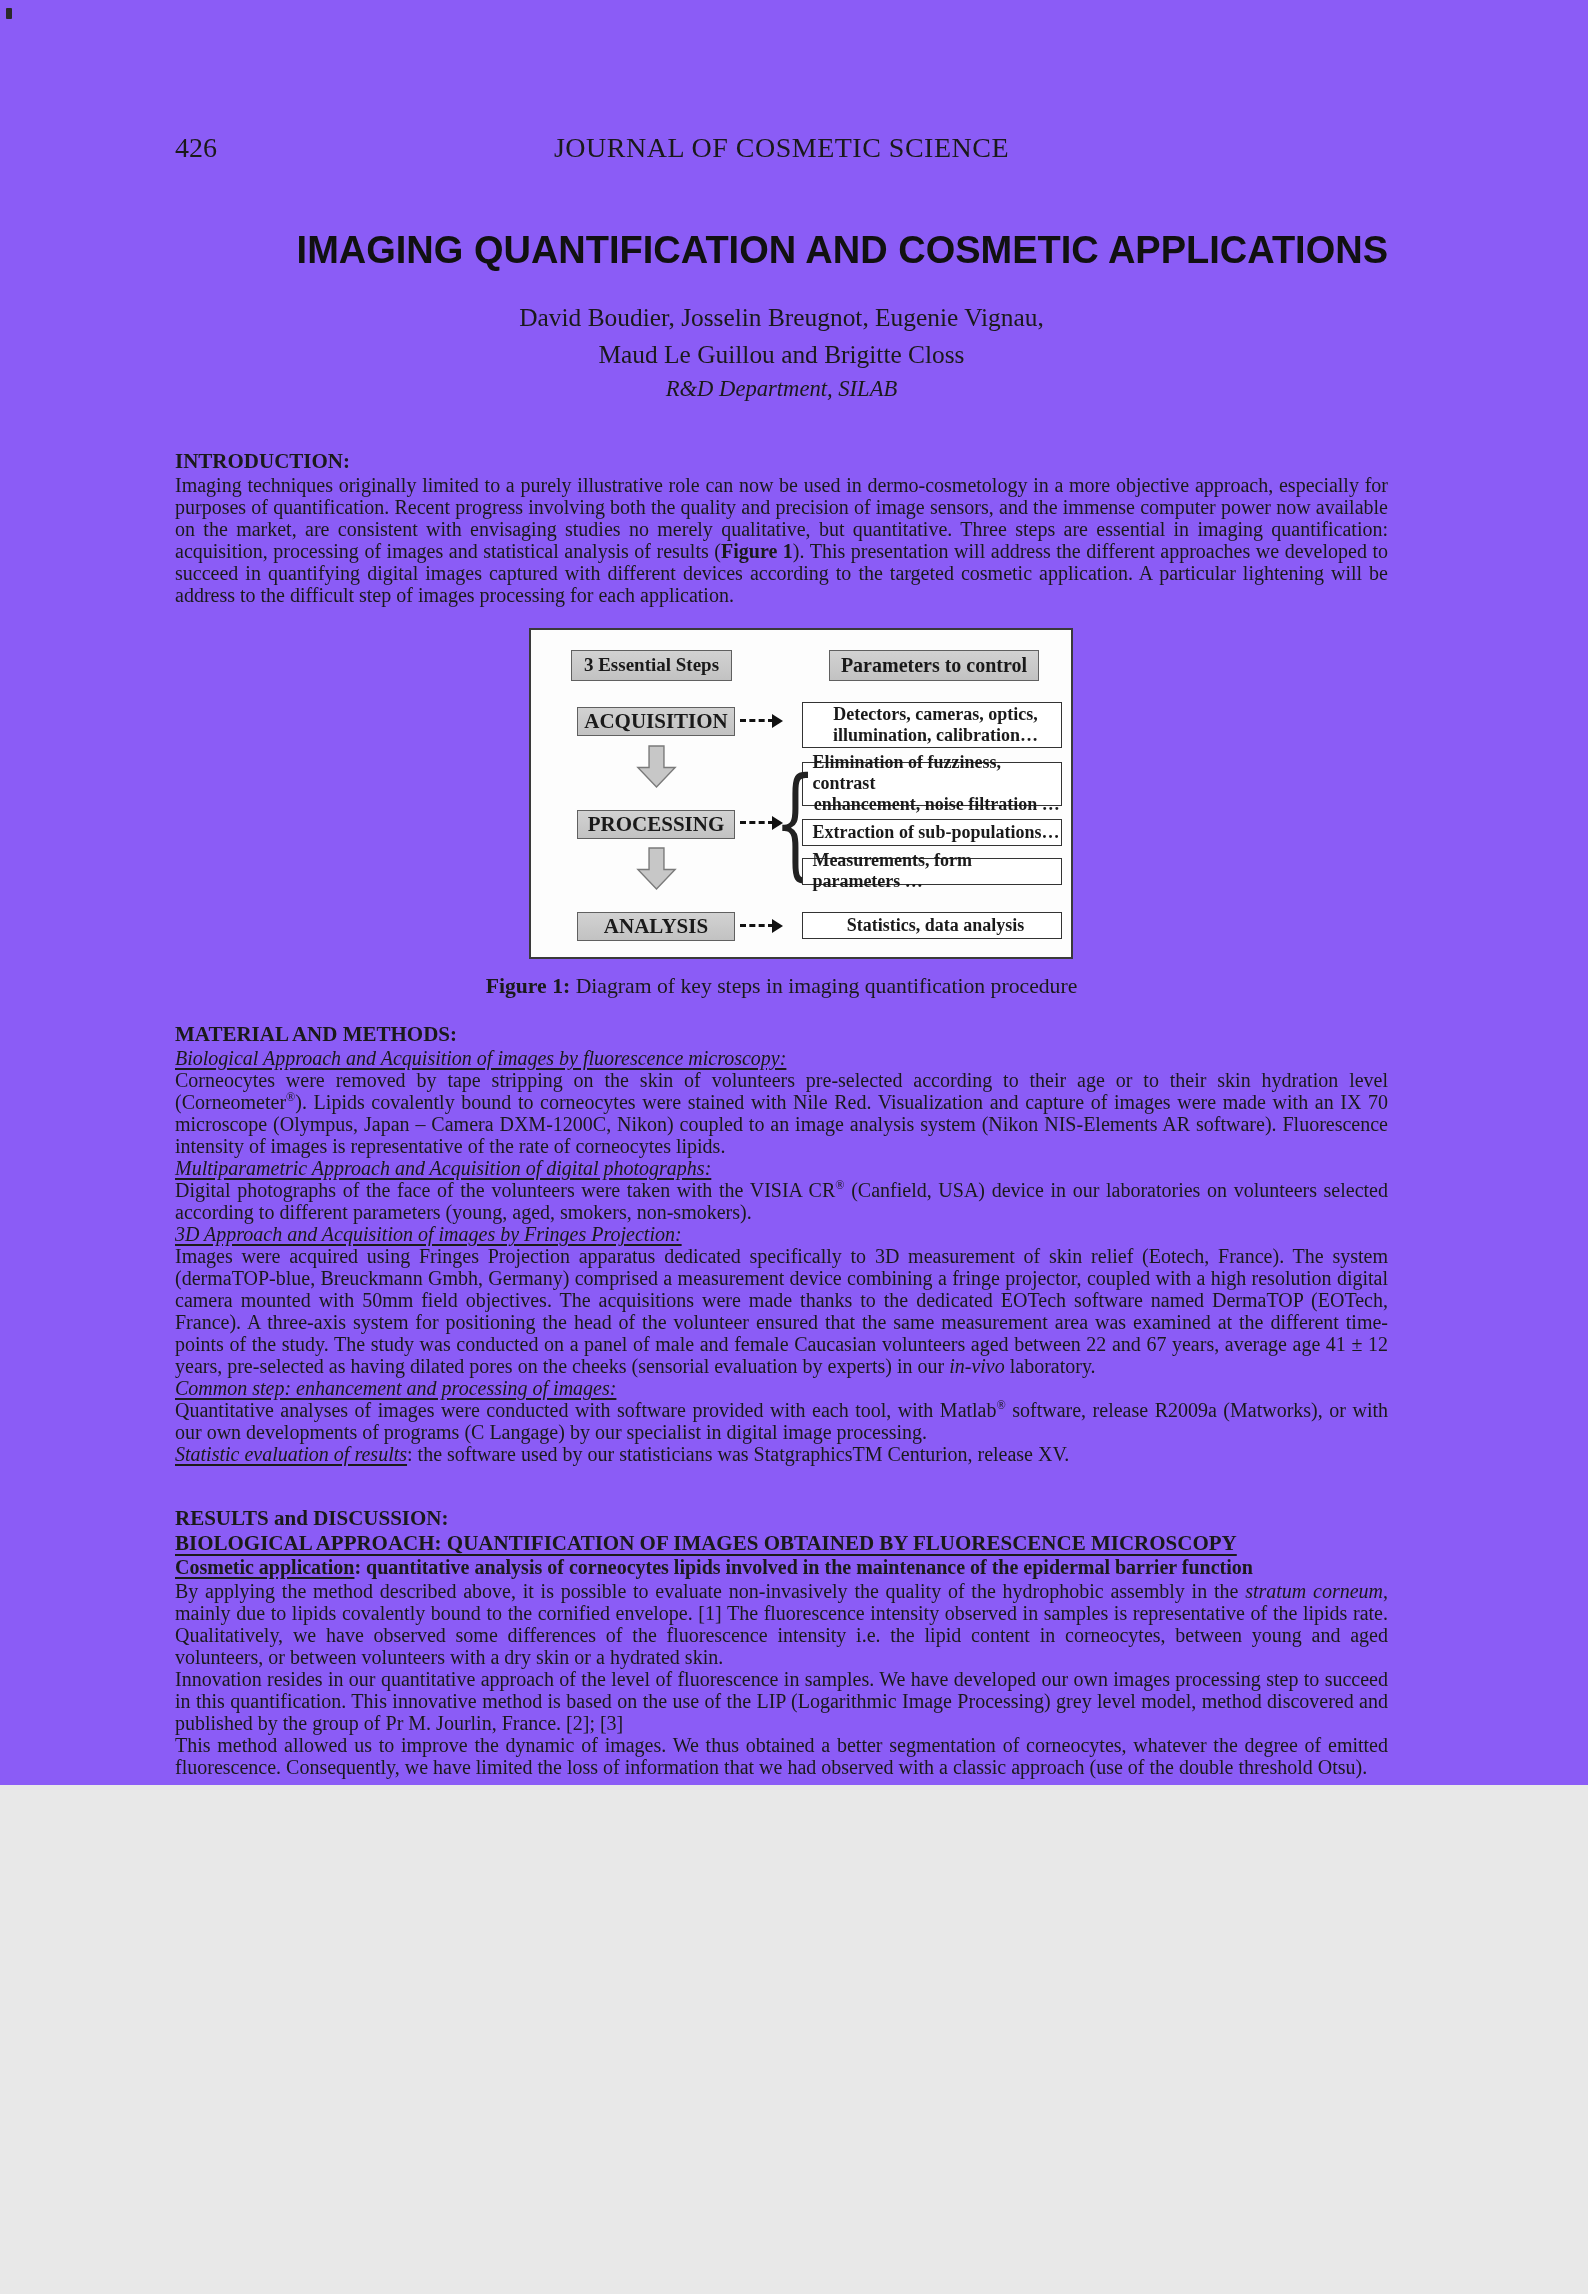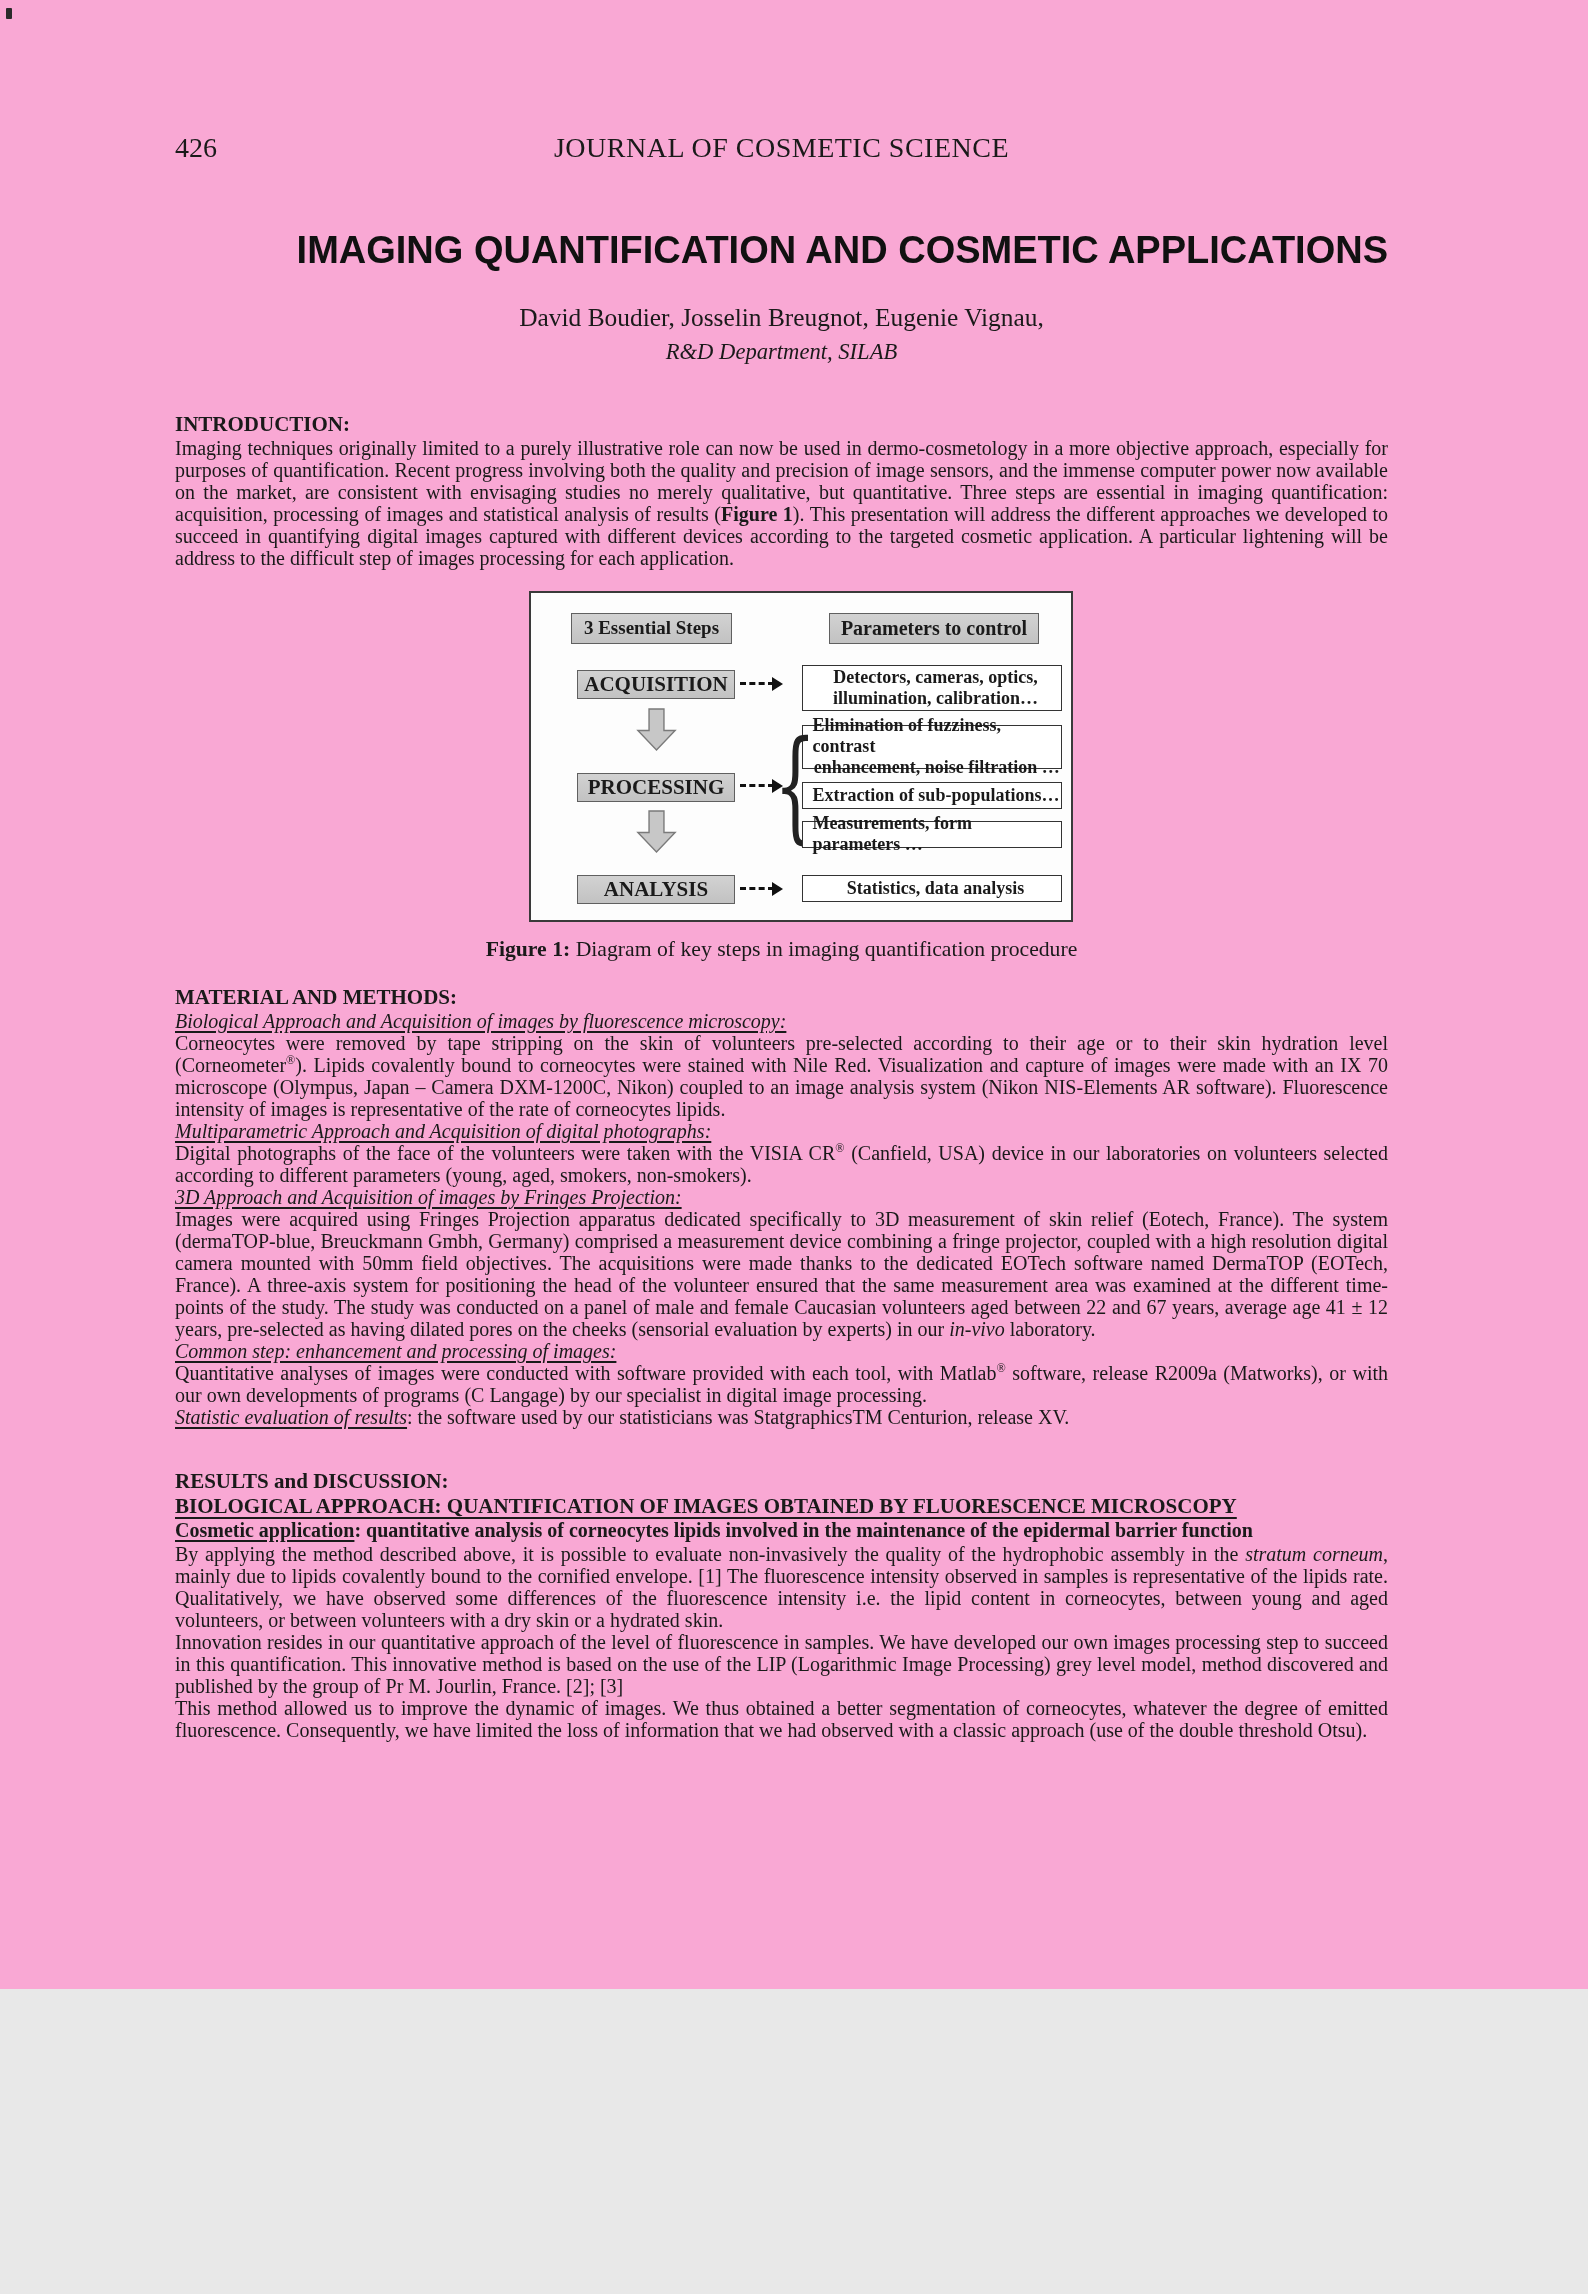--- a/index.html
+++ b/index.html
@@ -1,20 +1,20 @@
 <!DOCTYPE html>
 <html style="font-size:15px"><head>
 <meta charset="utf-8">
 <style>
   html,body { margin:0; padding:0; background:#e8e8e8; }
   .page {
     position: relative;
     width: 1589px;
-    height: 1989px;
-    background: #f9a8d4;
+    height: 1785px;
+    background: #8b5cf6;
     margin: 0 auto;
     overflow: hidden;
     color: #1a1a1a;
     font-family: "Liberation Serif", serif;
   }
   .scan-mark {
     position:absolute; left:5.6px; top:7.5px; width:6.6px; height:11.3px;
     background:#2a2a2a; border-radius:0.9px;
   }
   .content {
@@ -176,20 +176,21 @@
   <div class="content">
 
     <div class="pg-header">
       <span class="pg-num">426</span>
       <div class="journal-name">JOURNAL OF COSMETIC SCIENCE</div>
     </div>
 
     <div class="article-title">IMAGING QUANTIFICATION AND COSMETIC APPLICATIONS</div>
     <div class="authors">
       <div>David Boudier, Josselin Breugnot, Eugenie Vignau,</div>
+      <div>Maud Le Guillou and Brigitte Closs</div>
     </div>
     <div class="affiliation">R&amp;D Department, SILAB</div>
 
     <div class="sec-heading">INTRODUCTION:</div>
     <div class="body-text"><span>Imaging techniques originally limited to a purely illustrative role can now be used in dermo-cosmetology in a more objective approach, especially for purposes of quantification. Recent progress involving both the quality and precision of image sensors, and the immense computer power now available on the market, are consistent with envisaging studies no merely qualitative, but quantitative. Three steps are essential in imaging quantification: acquisition, processing of images and statistical analysis of results (</span><span class="bold">Figure 1</span><span>). This presentation will address the different approaches we developed to succeed in quantifying digital images captured with different devices according to the targeted cosmetic application. A particular lightening will be address to the difficult step of images processing for each application.</span></div>
 
     <div class="fig-wrap">
       <div class="fig-box">
 
         <div class="g-box" style="left:40px; top:20px; width:161px; height:31px; font-size:19px;">3 Essential Steps</div>

